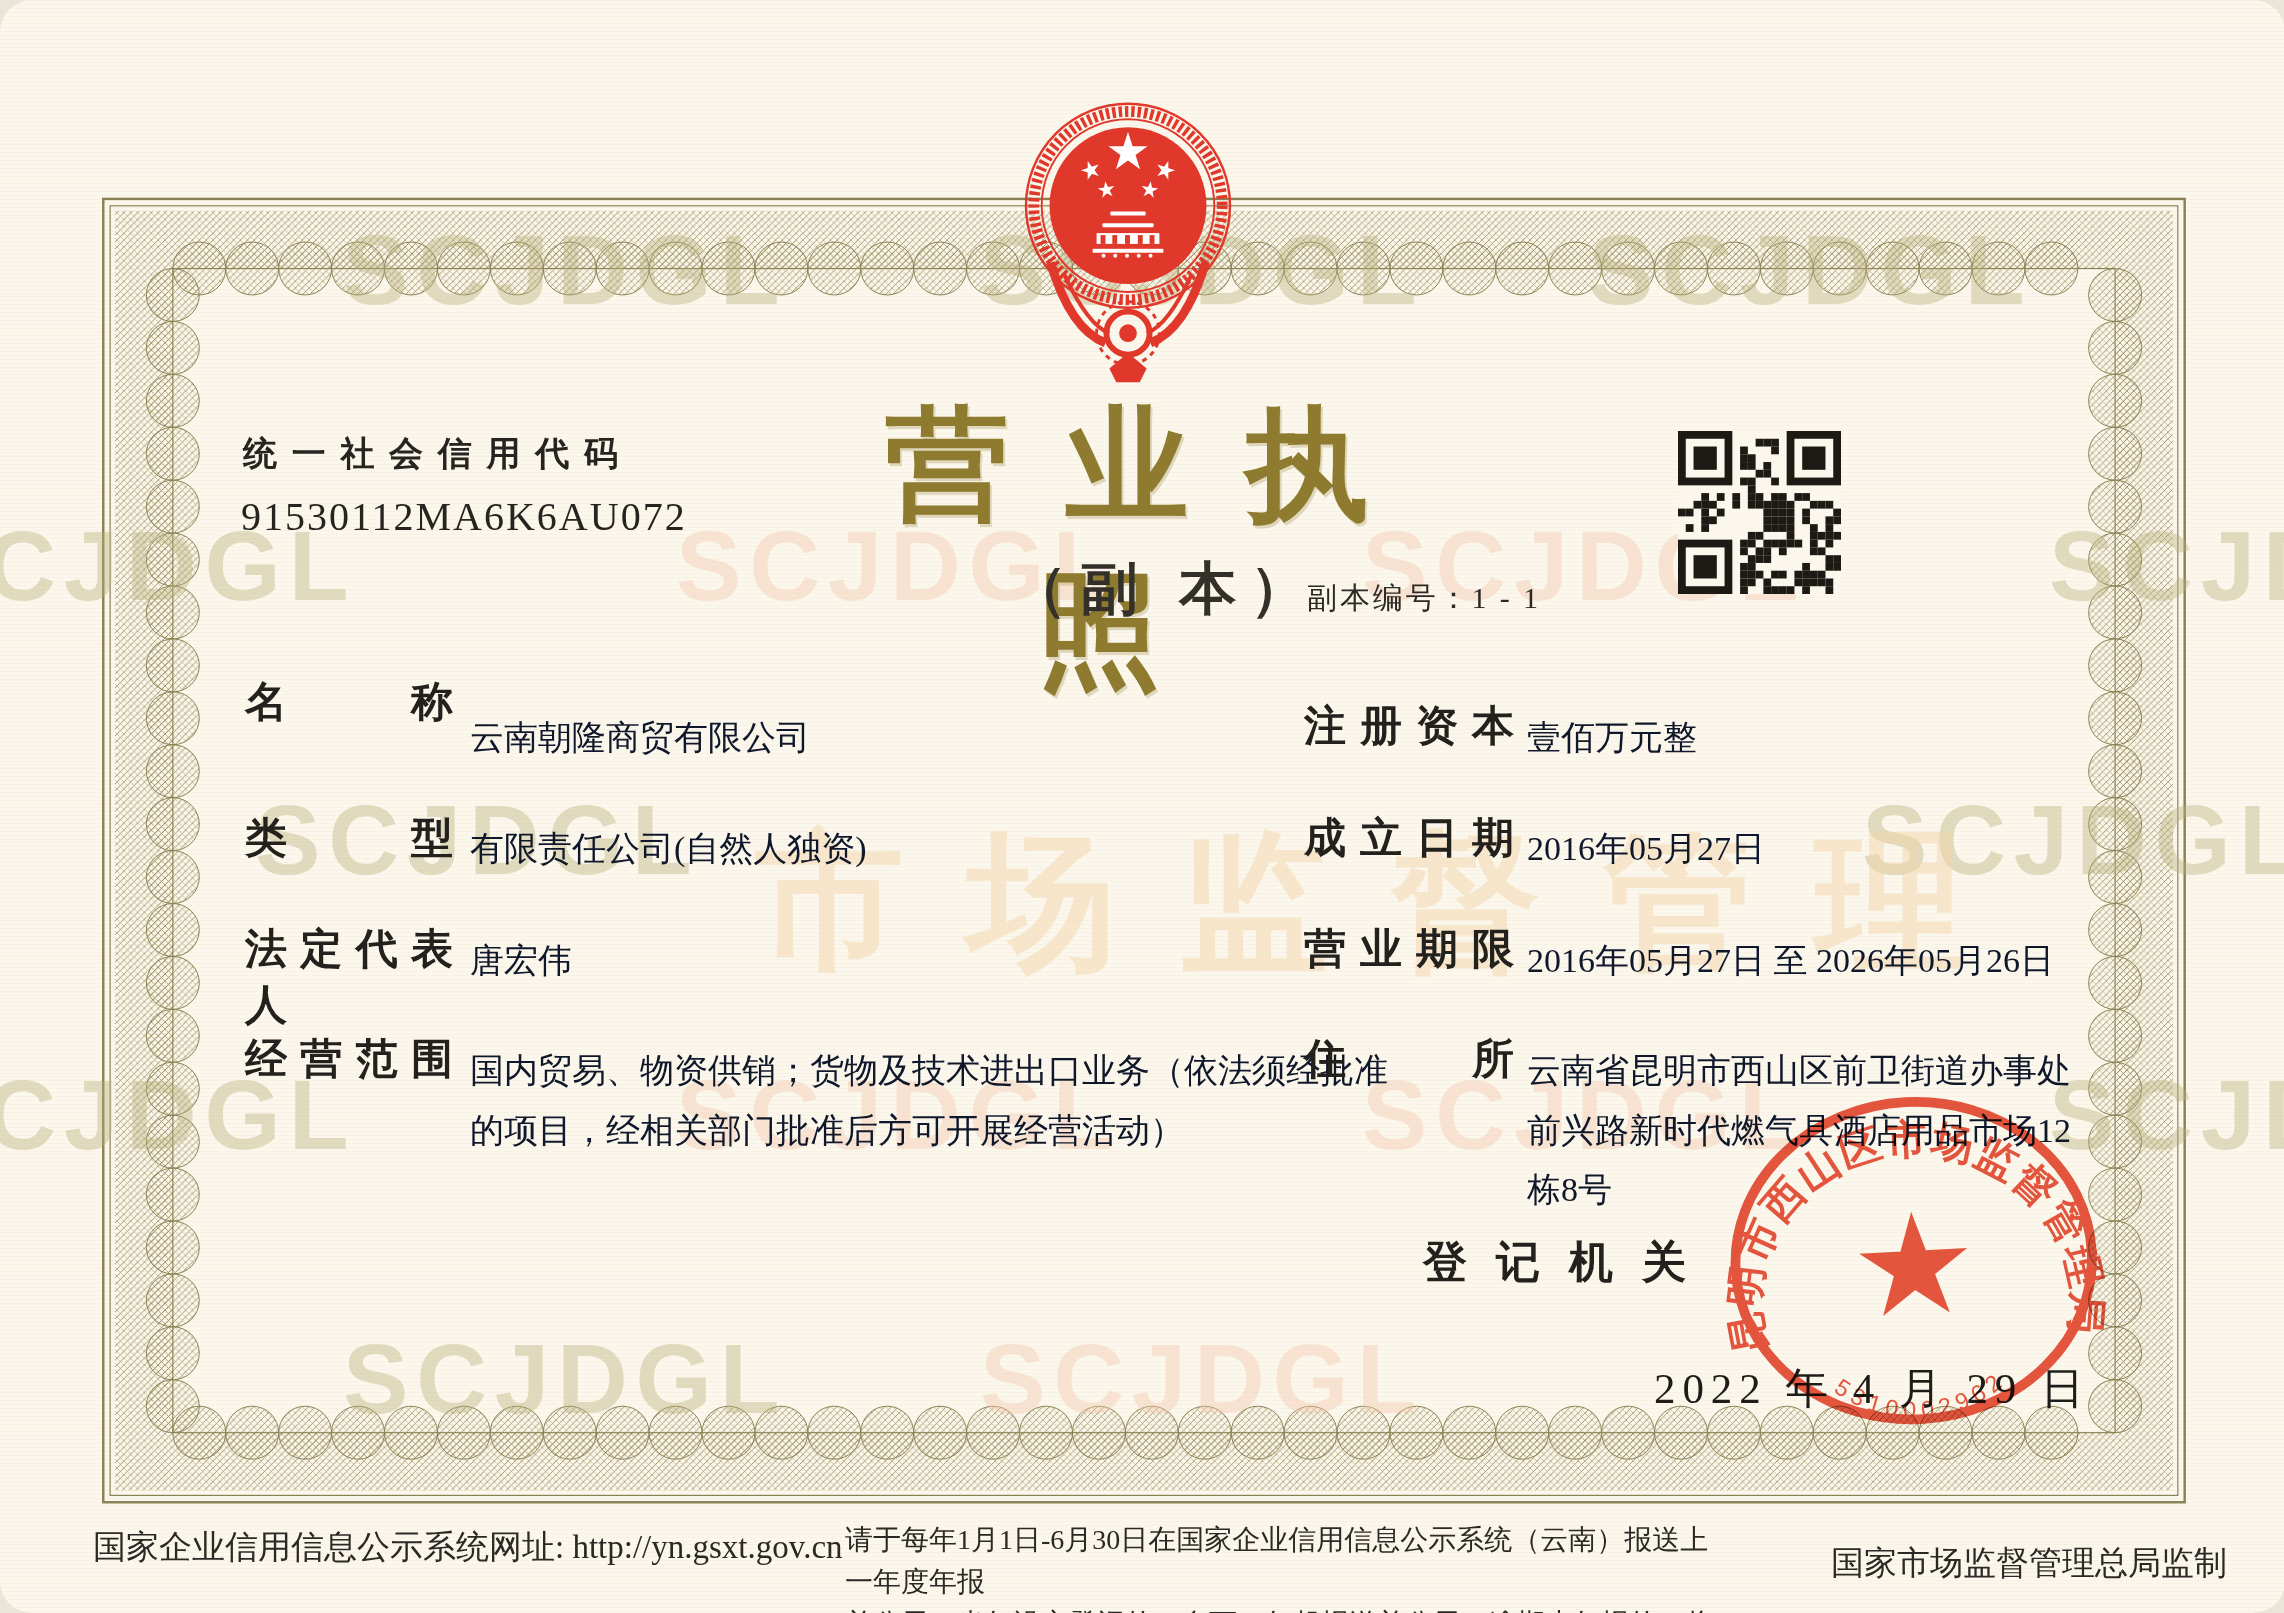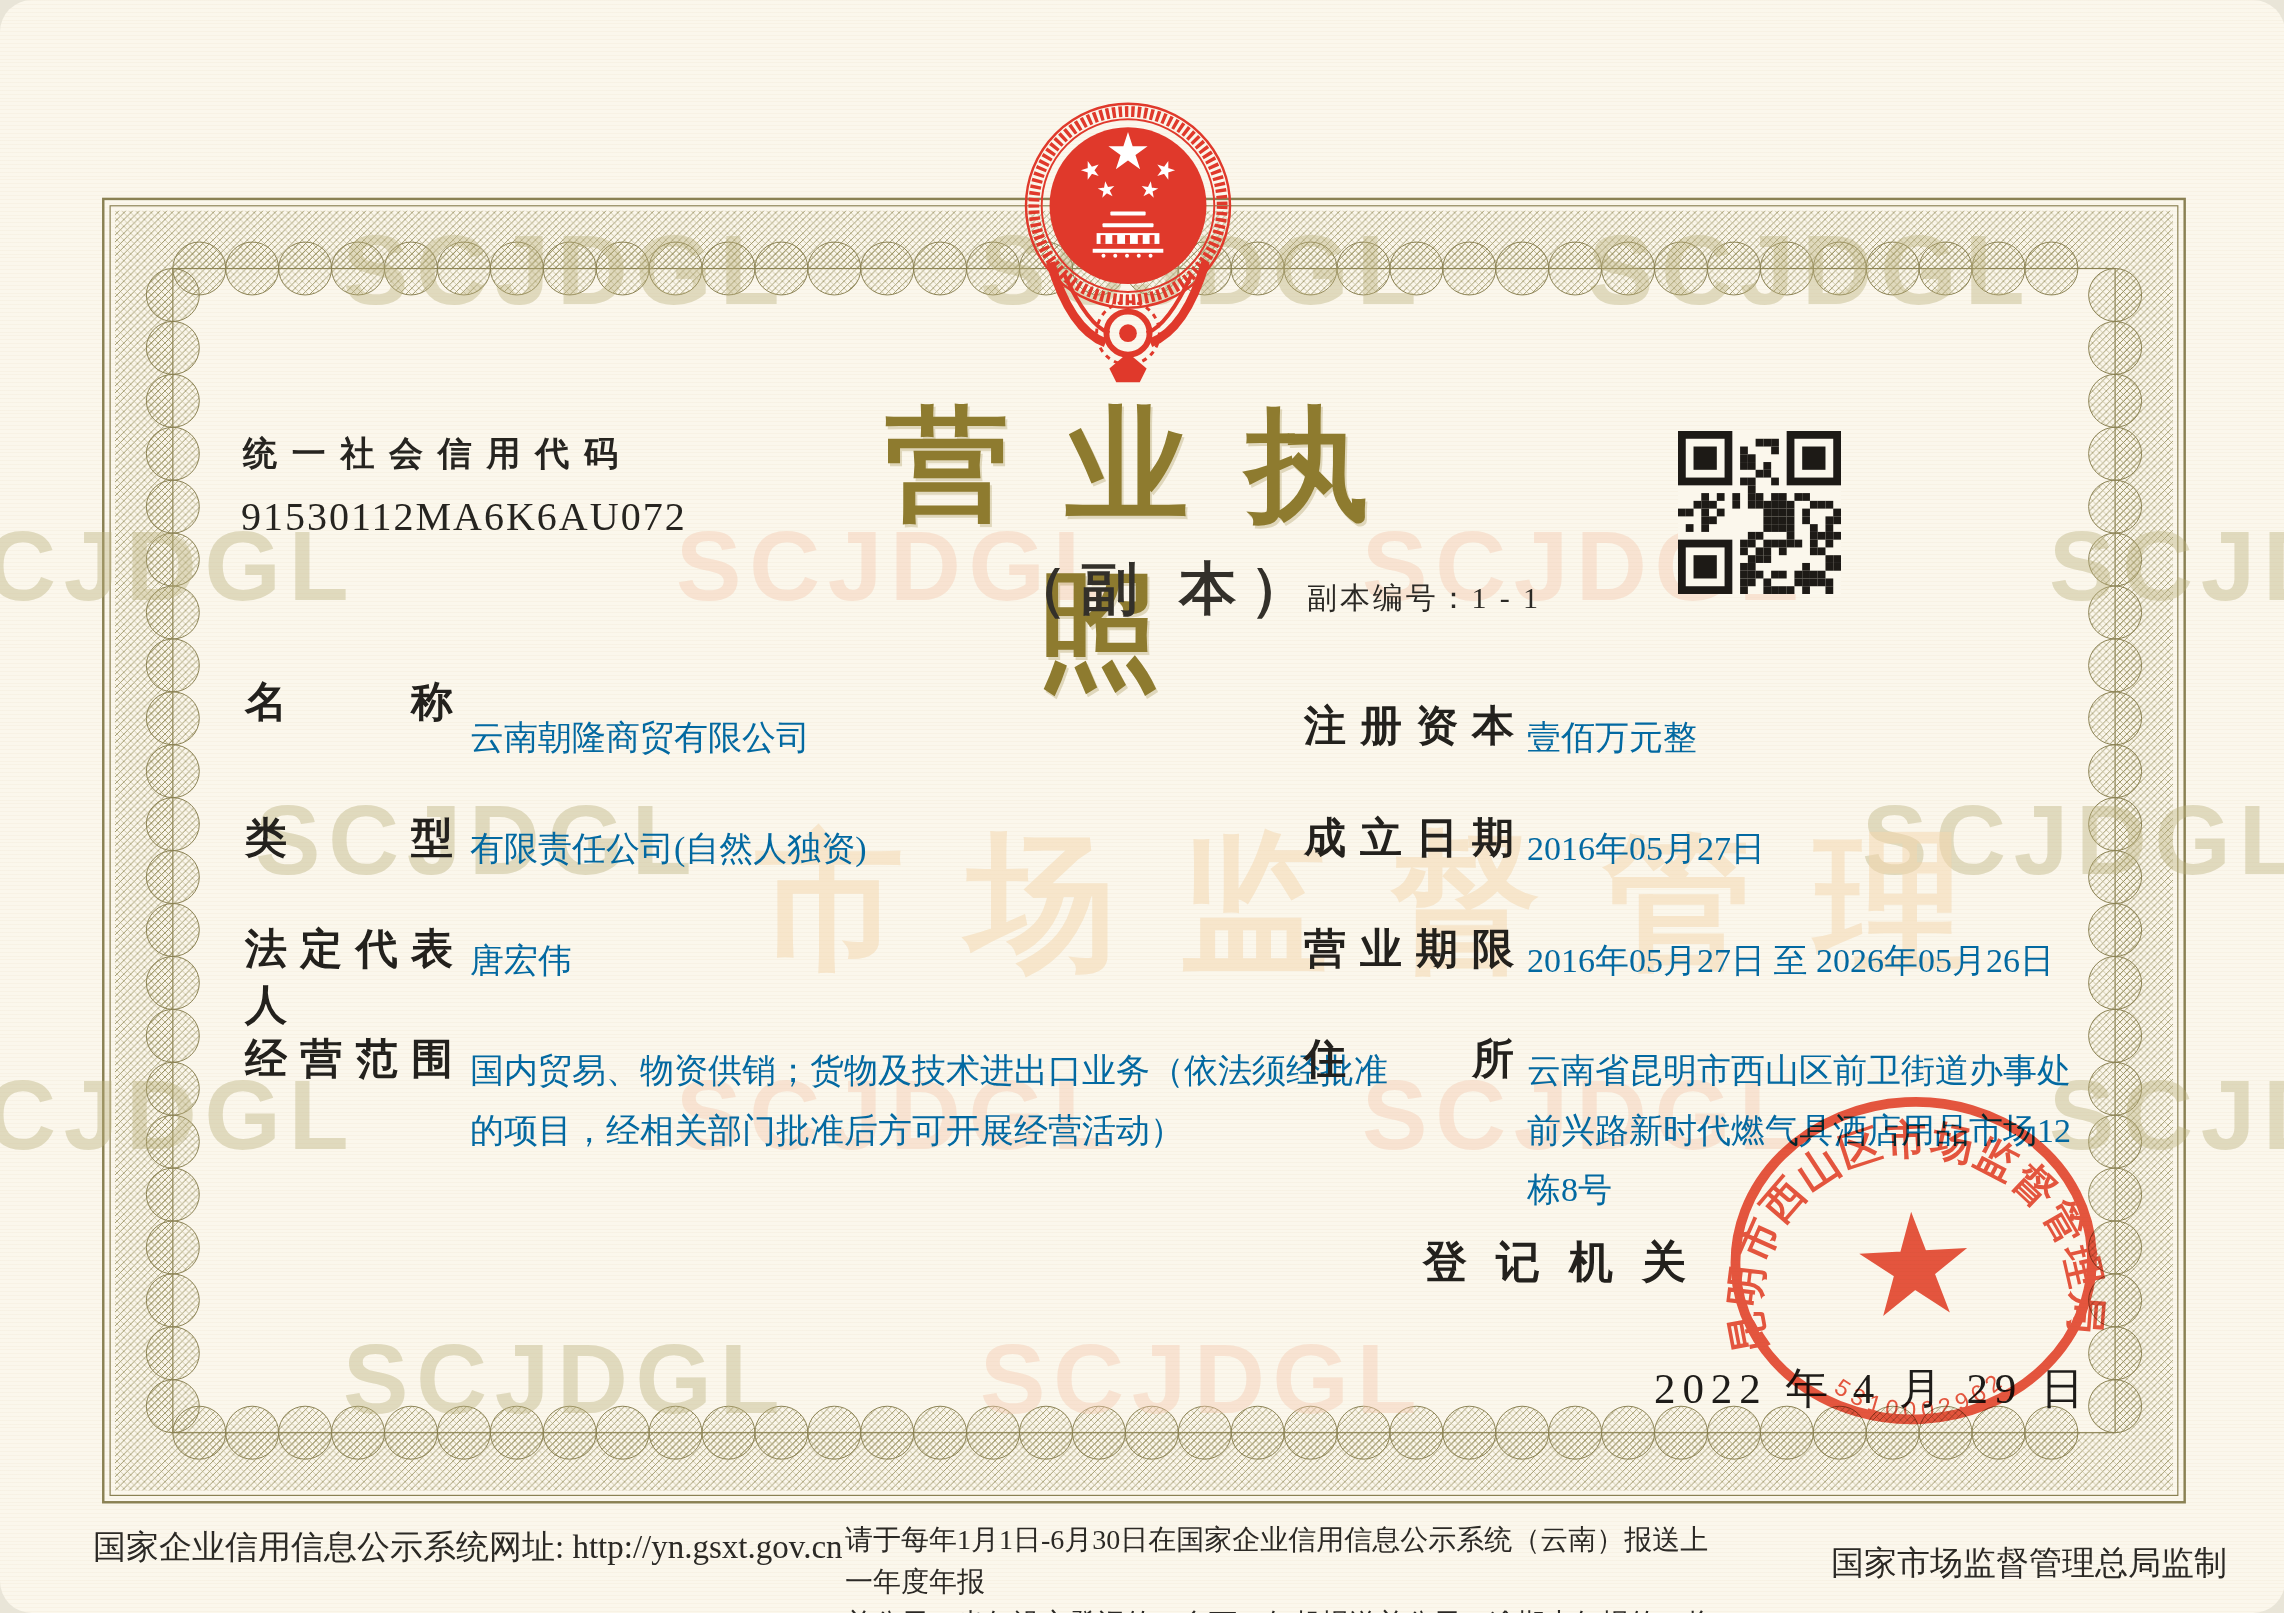--- a/index.html
+++ b/index.html
@@ -45,21 +45,21 @@
 
   
   .qr-box { position:absolute; left:1678px; top:431px; width:163px; height:163px; }
   .qr-caption { position:absolute; left:1864px; top:421px; width:299px; font-size:28px;
        line-height:1.62; letter-spacing:2px; color:#33302a;}
 
   
   .f-label { position:absolute; font-size:42px; font-weight:700; color:#23211d;
        font-family:"Liberation Sans",sans-serif;
        text-align:justify; text-align-last:justify; }
-  .f-value { position:absolute; font-size:34px; line-height:1.75; color:#0369a1; }
+  .f-value { position:absolute; font-size:34px; line-height:1.75; color:#0f172a; }
   .col-l .f-label { left:245px; width:208px; }
   .col-l .f-value { left:470px; width:946px; }
   .col-r .f-label { left:1304px; width:210px; }
   .col-r .f-value { left:1527px; width:573px; }
 
   
   .reg-label { position:absolute; left:1423px; top:1233px; width:263px; font-size:44px; font-weight:700;
        color:#23211d; font-family:"Liberation Sans",sans-serif; text-align:justify; text-align-last:justify;}
   .reg-date { position:absolute; left:1654px; top:1360px; font-size:43px; letter-spacing:6.9px; color:#1e1c19; z-index:3;}
 

